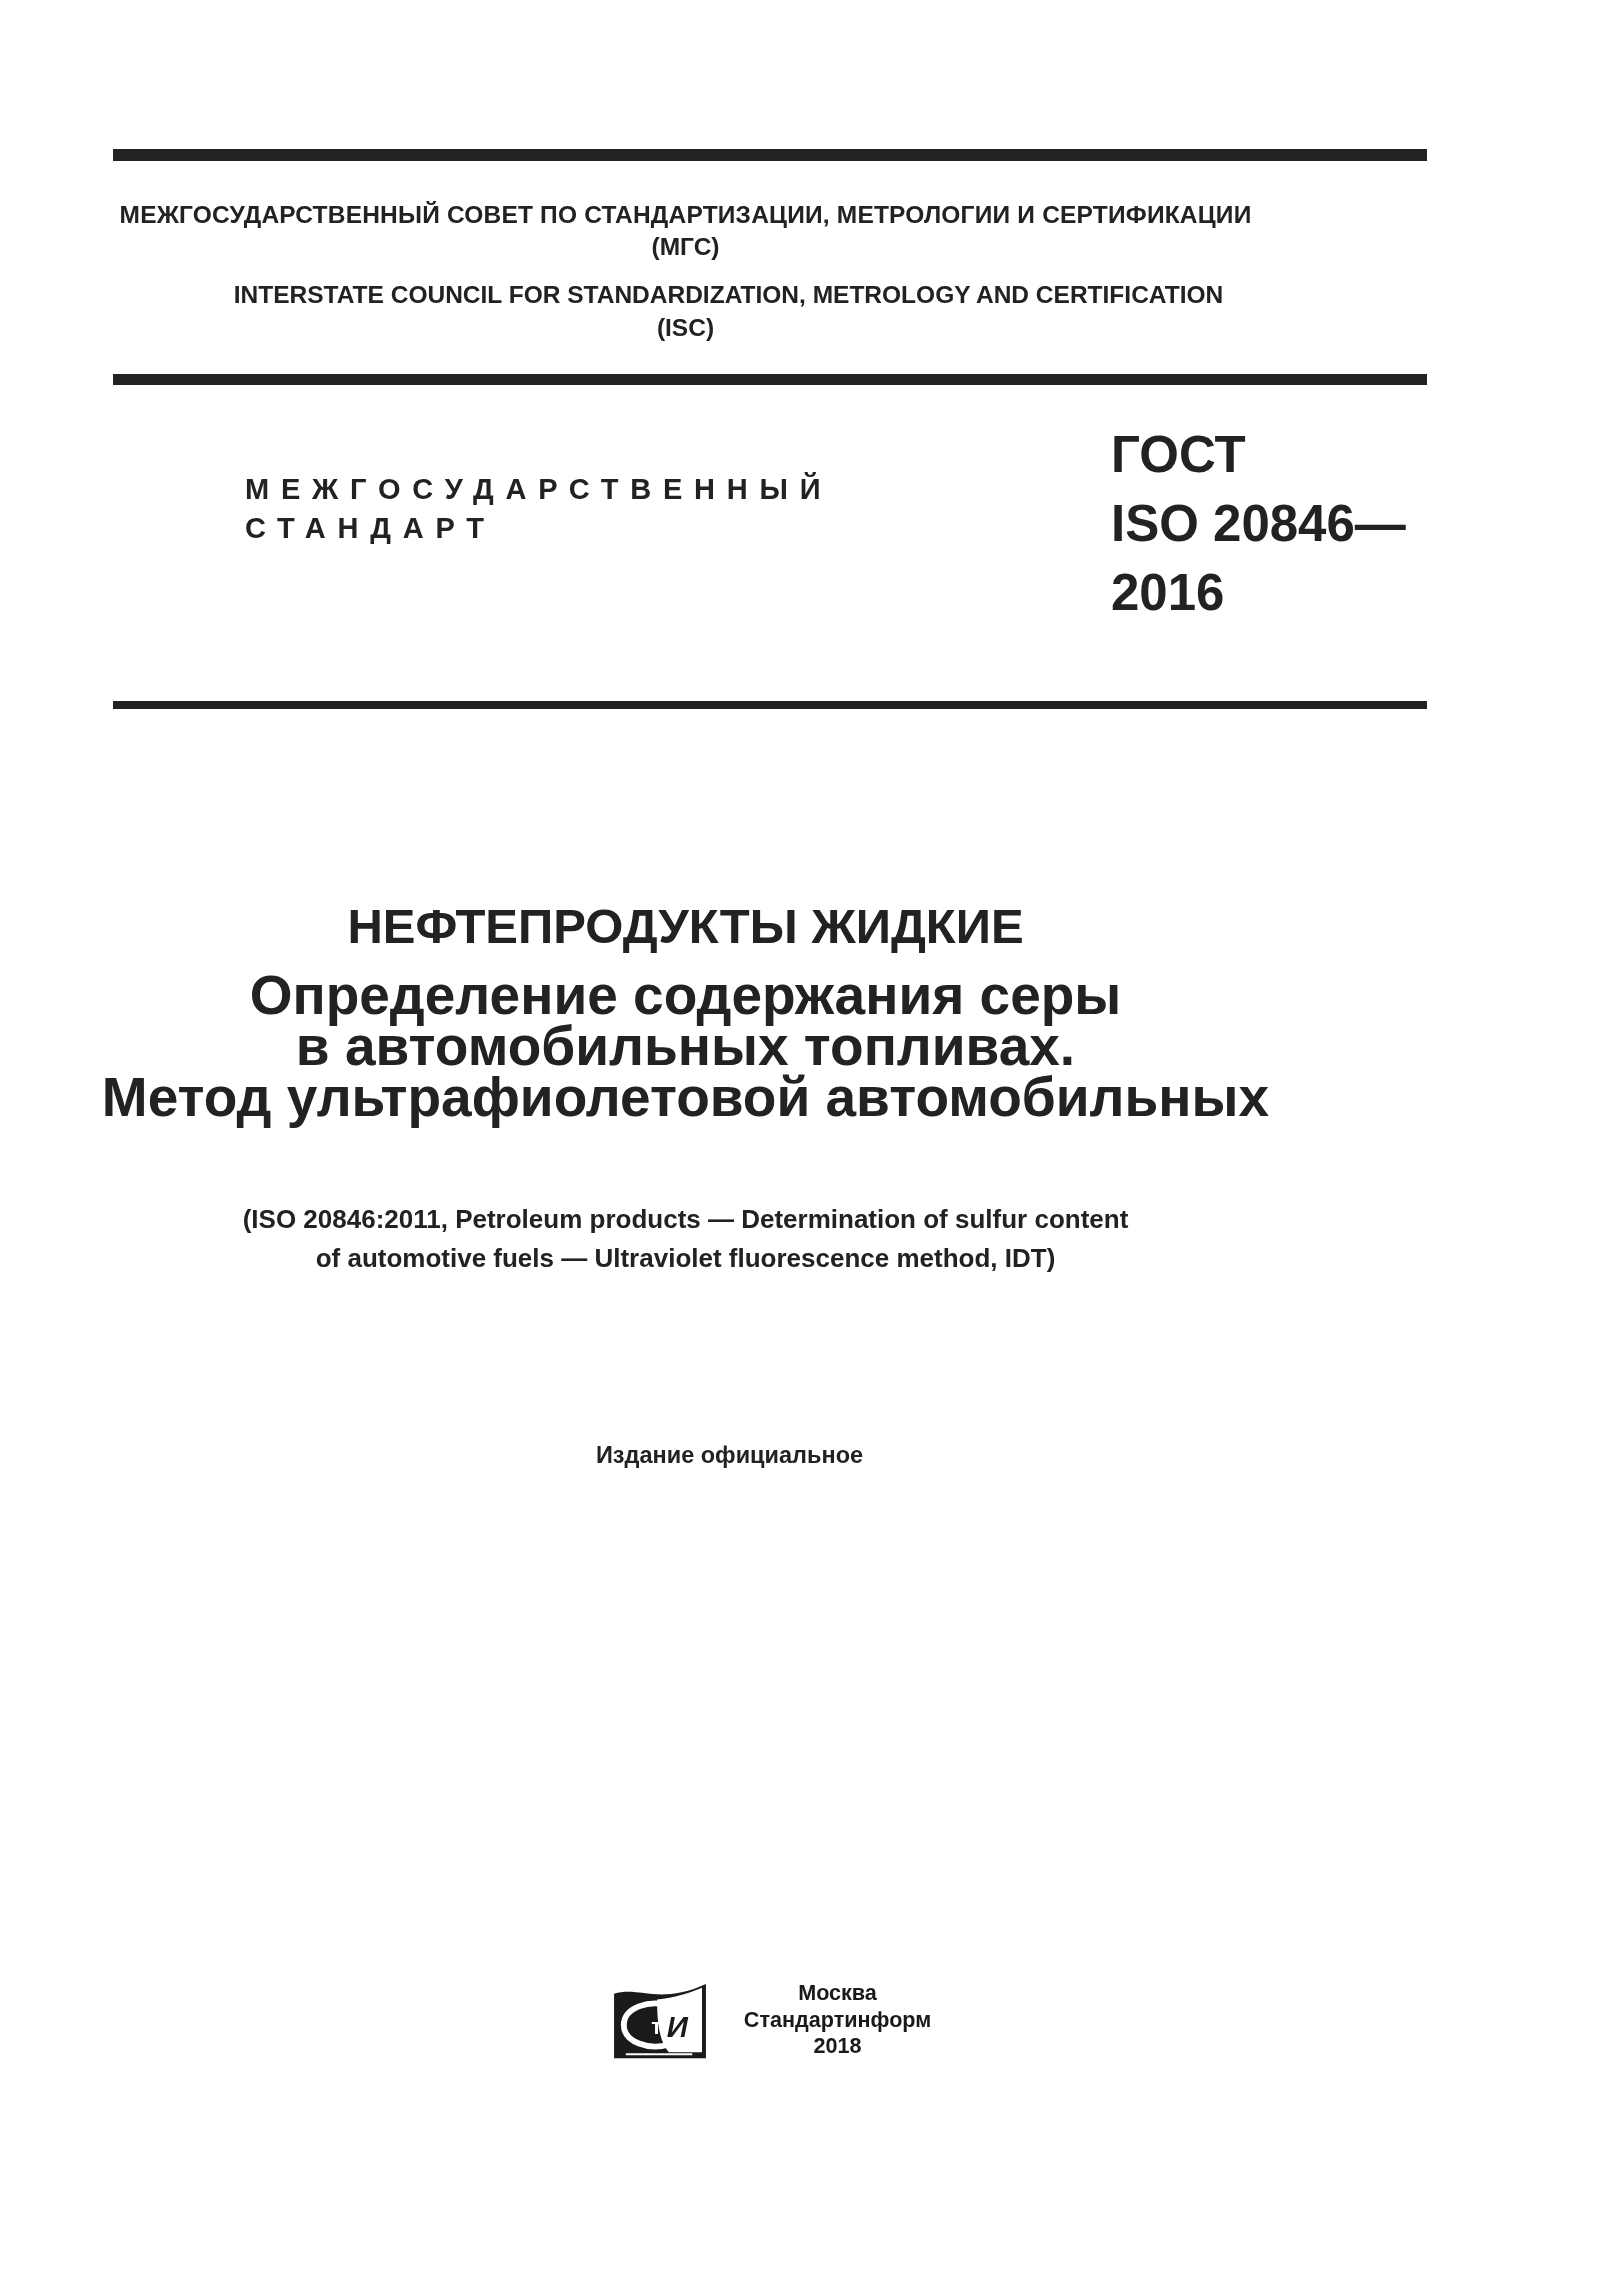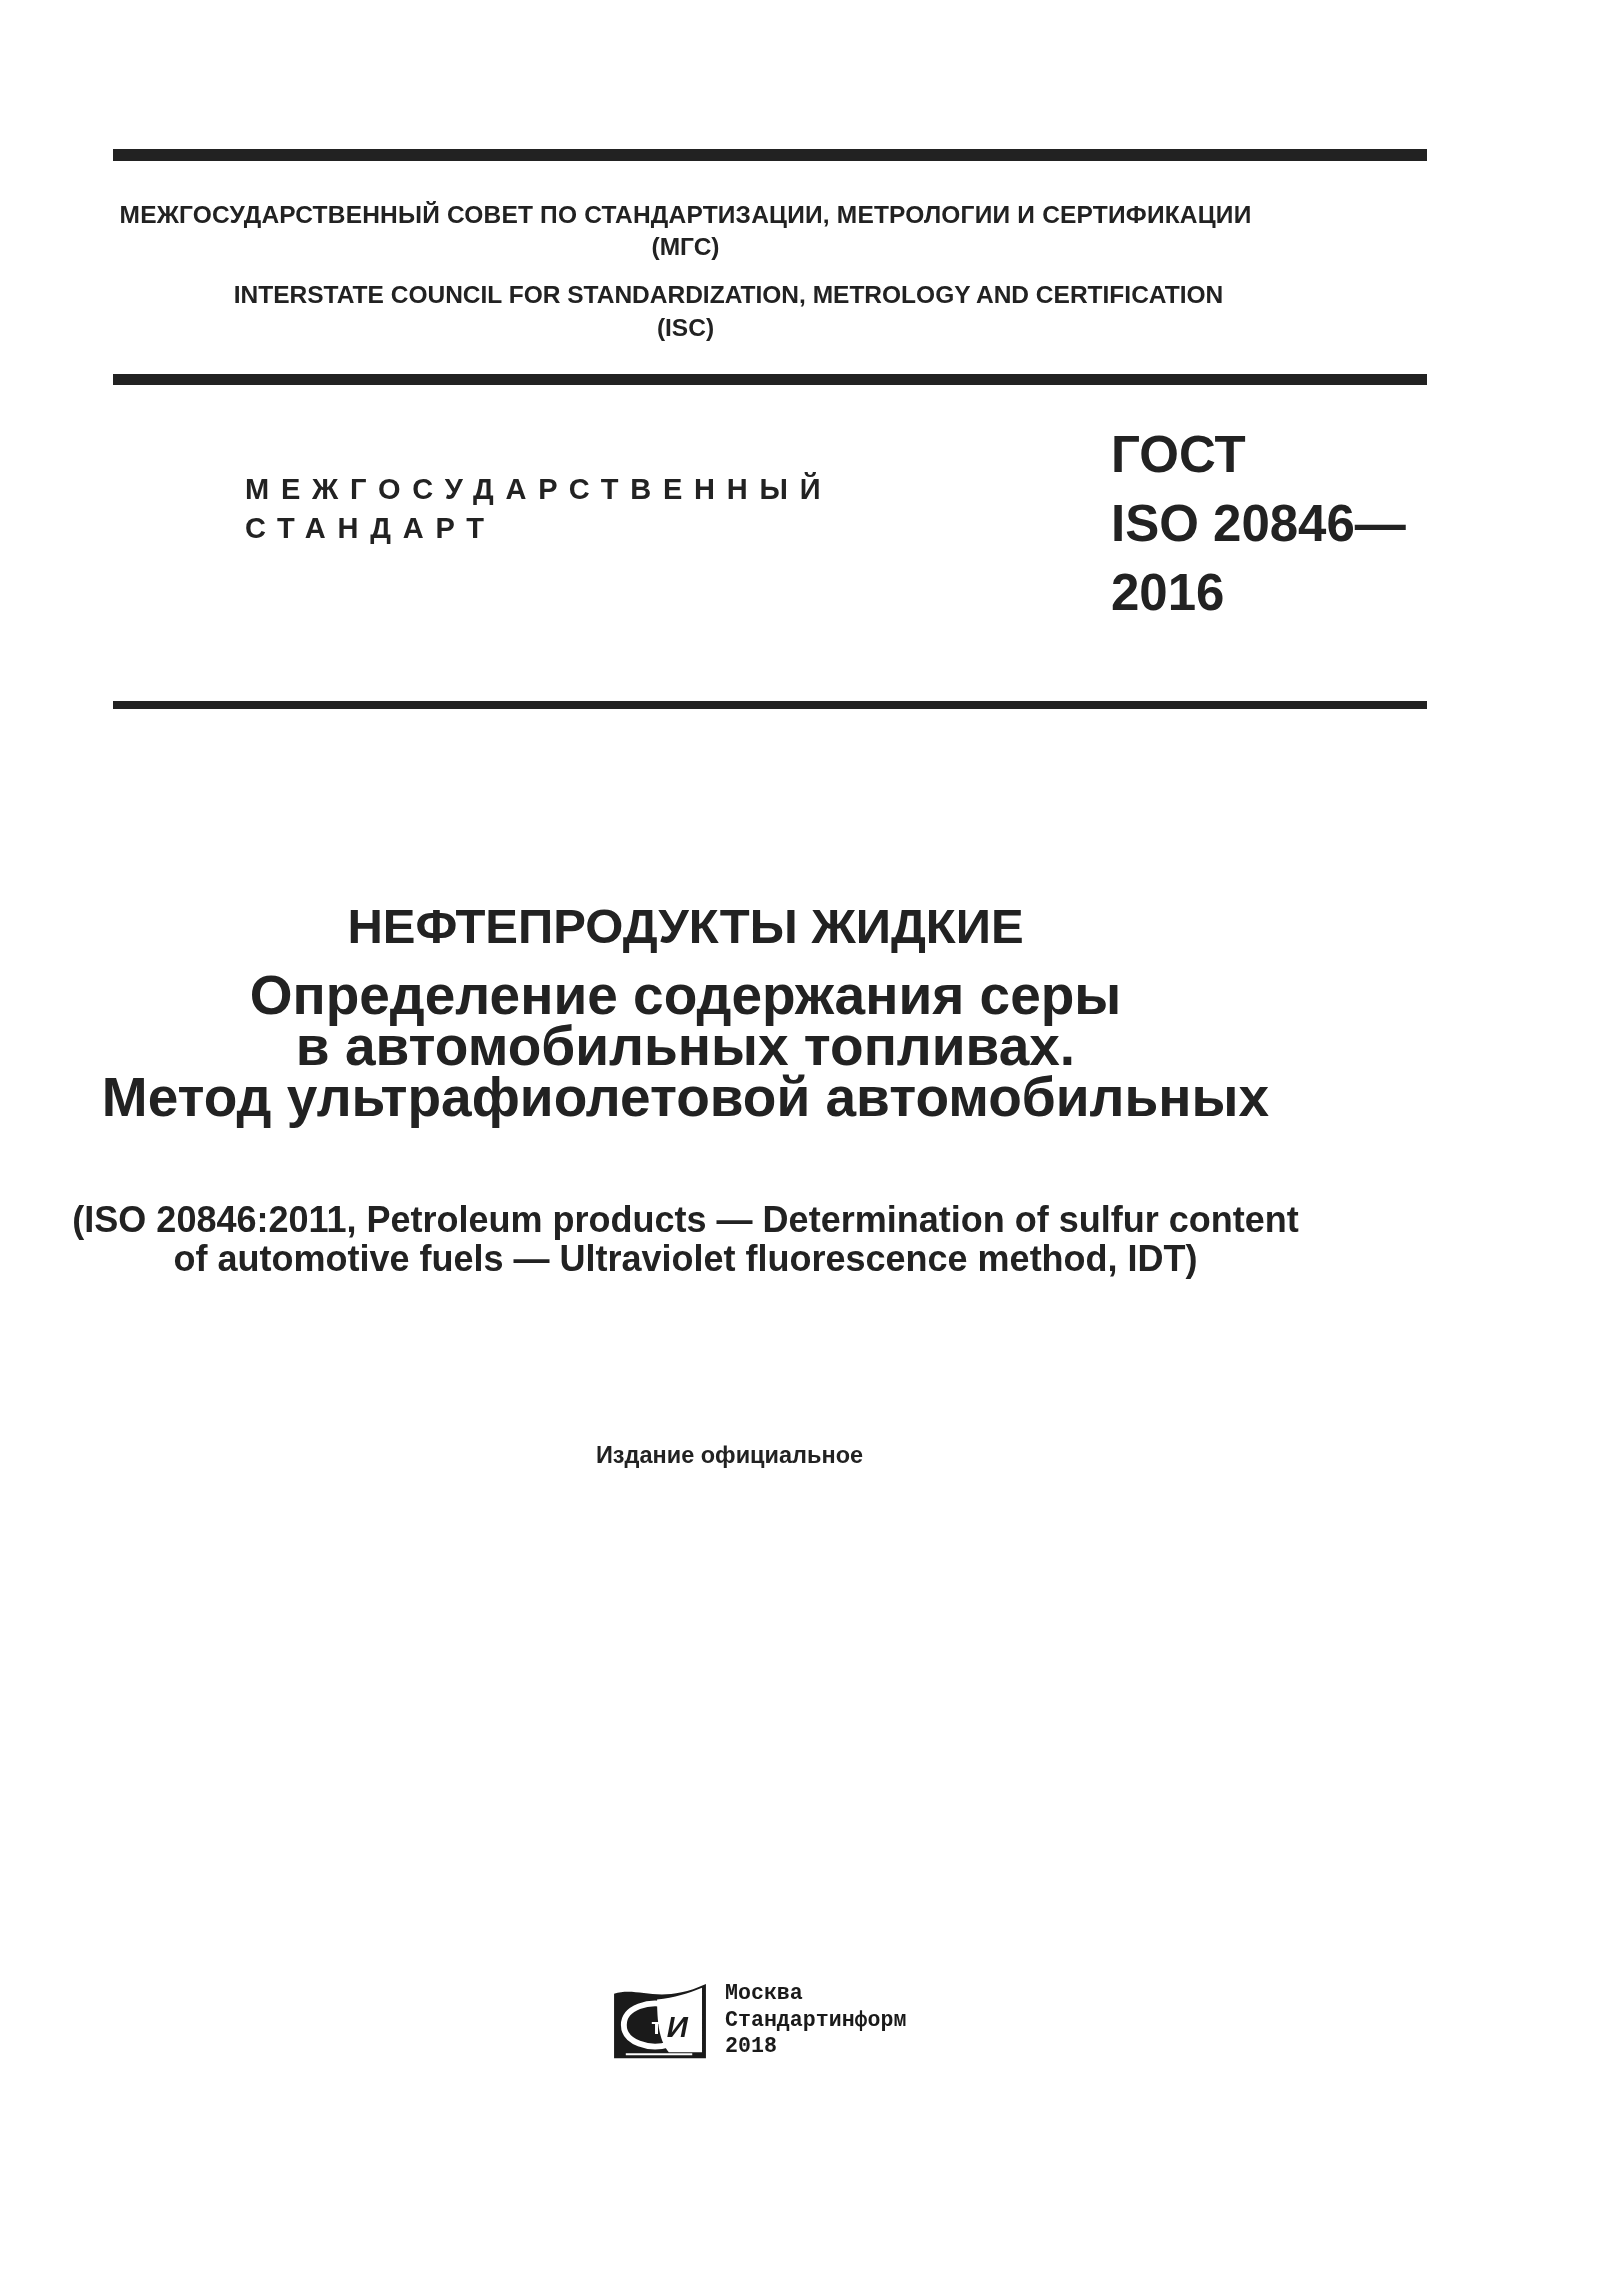--- a/index.html
+++ b/index.html
@@ -14,25 +14,25 @@
   .center { position:absolute; left:0; width:1371px; text-align:center; font-weight:bold; }
   .council-ru { top:199px; font-size:24.5px; letter-spacing:0.2px; line-height:31px; }
   .council-ru-abbr { top:231px; font-size:24.5px; line-height:31px; }
   .council-en { top:279px; font-size:24.5px; line-height:31px;margin-left:43px; }
   .council-en-abbr { top:312px; font-size:24.5px; line-height:31px; }
   .interstate { position:absolute; left:245px; width:823px; text-align:left; font-weight:bold;
     font-size:29px; letter-spacing:11.8px; line-height:39px; top:470px; }
   .gost { position:absolute; left:1111px; top:420px; font-weight:bold; font-size:51px; line-height:69px; }
   .title-main { top:849px; font-size:49px; line-height:59px;margin-top:48px; }
   .subtitle { top:970px; font-size:55px; line-height:51px; }
-  .iso-ref { top:1200px; font-size:36px; line-height:39px; }
+  .iso-ref { top:1200px; font-size:26px; line-height:39px; }
   .edition { top:1441px; font-size:23.5px; line-height:29px;padding-left:44px; }
   .logo { position:absolute; left:610px; top:1980px; width:100px; height:86px; }
-  .publisher { position:absolute; left:725px; top:1980px; width:225px; font-weight:bold;
-    font-size:21.6px; line-height:26.5px; color:#1a1a1a;font-family:Liberation Mono, monospace; }
+  .publisher { position:absolute; left:725px; top:1980px; width:225px; text-align:center; font-weight:bold;
+    font-size:21.6px; line-height:26.5px; color:#1a1a1a; }
 </style>
 </head>
 <body>
 
 <div class="rule r1"></div>
 
 <div class="center council-ru">МЕЖГОСУДАРСТВЕННЫЙ СОВЕТ ПО СТАНДАРТИЗАЦИИ, МЕТРОЛОГИИ И СЕРТИФИКАЦИИ</div>
 <div class="center council-ru-abbr">(МГС)</div>
 <div class="center council-en">INTERSTATE COUNCIL FOR STANDARDIZATION, METROLOGY AND CERTIFICATION</div>
 <div class="center council-en-abbr">(ISC)</div>

